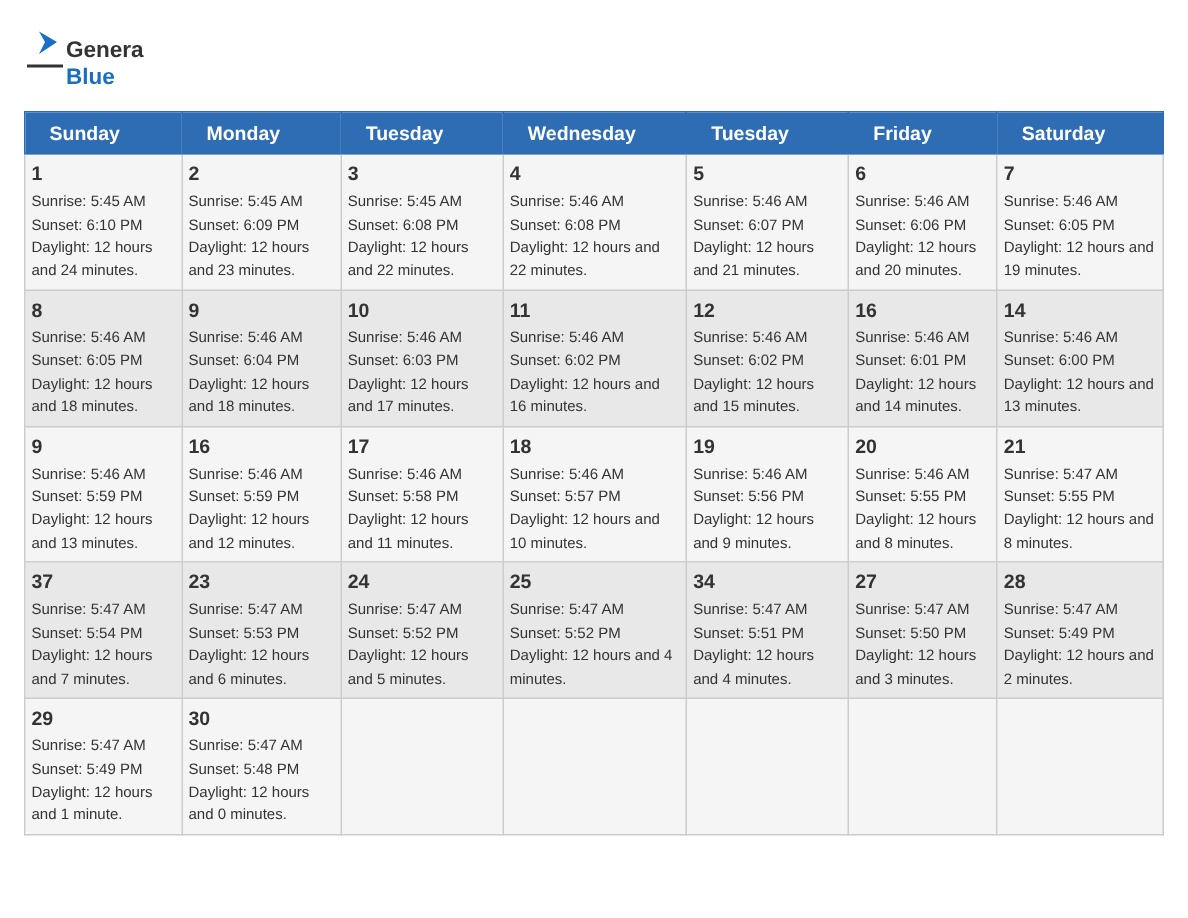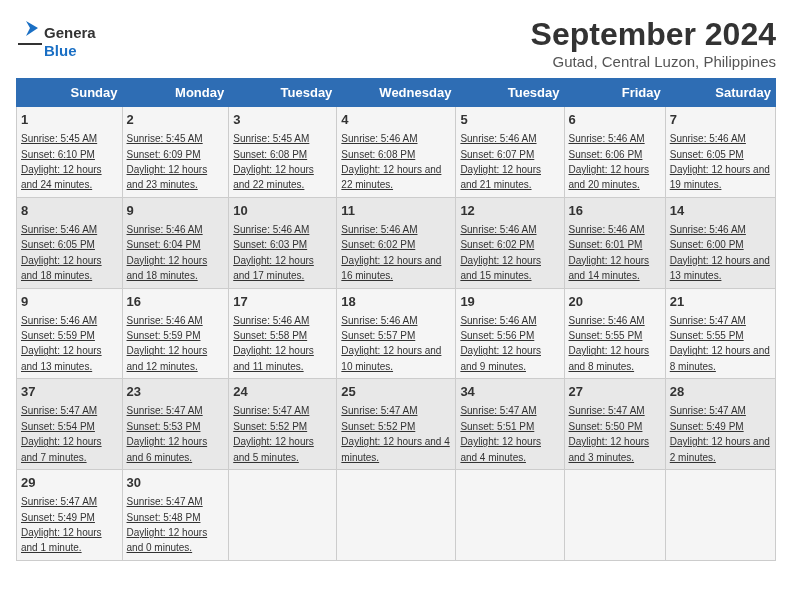--- a/index.html
+++ b/index.html
@@ -31,22 +31,22 @@
     table {
       width: 100%;
       border-collapse: collapse;
       font-size: 11px;
     }
     thead tr {
       background-color: #2e6db4;
       color: #fff;
     }
     thead th {
-      padding: 6px 4px;
-      text-align: right;
+      padding: 6px 16px;
+      text-align: left;
       font-size: 13px;
       font-weight: bold;
       border: 1px solid #2e6db4;
     }
     tbody tr {
       vertical-align: top;
     }
     tbody tr:nth-child(odd) {
       background-color: #f5f5f5;
     }
@@ -61,44 +61,39 @@
     }
     .day-num {
       font-size: 13px;
       font-weight: bold;
       display: block;
       margin-bottom: 2px;
     }
     .day-info {
       font-size: 10px;
       color: #333;
-      text-decoration: underline;
     }
     .logo-wrap {
       display: flex;
       align-items: center;
       gap: 4px;
     }
   </style>
 </head>
 <body>
 
 <div class="header-area">
   <div class="logo-wrap" style="display: flex; align-items: center; gap: 0px;">
       <svg width="80" height="50" viewBox="0 0 80 50">
         <polygon points="10,5 22,12 10,20 14,12" fill="#1a6fc4"></polygon>
         <text x="28" y="22" font-size="15" font-weight="bold" fill="#333" font-family="Arial">General</text>
         <text x="28" y="40" font-size="15" font-weight="bold" fill="#1a6fc4" font-family="Arial">Blue</text>
         <line x1="2" y1="28" x2="26" y2="28" stroke="#333" stroke-width="2"></line>
       </svg>
     </div>
-  <div class="title-area">
-    <div class="main-title">September 2024</div>
-    <div class="subtitle">Gutad, Central Luzon, Philippines</div>
-  </div>
 </div>
 
 <table>
   <thead>
     <tr>
     <th>Sunday</th>
         <th>Monday</th>
         <th>Tuesday</th>
         <th>Wednesday</th>
         <th>Tuesday</th>

